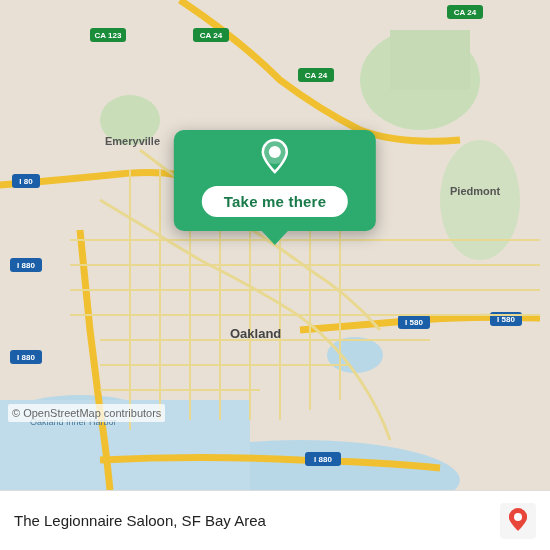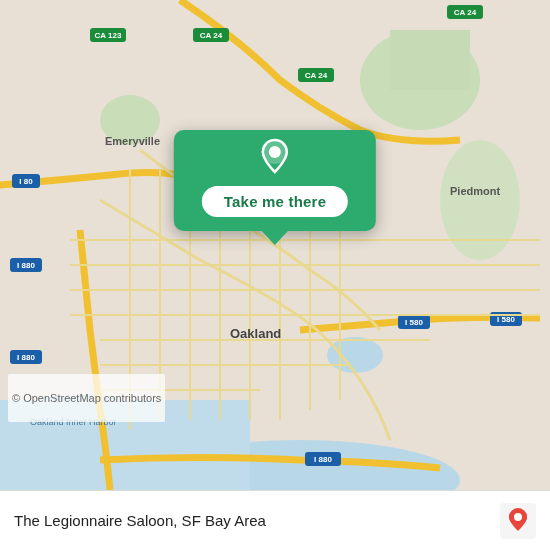--- a/index.html
+++ b/index.html
@@ -48,21 +48,21 @@
       color: #222;
     }
 
     #copyright {
       font-size: 11px;
       color: #666;
       position: absolute;
       bottom: 68px;
       left: 8px;
       background: rgba(255,255,255,0.75);
-      padding: 18px 4px;
+      padding: 3px 4px;
       border-radius: 2px;
     }
 
     
     #popup-card {
       position: absolute;
       top: 130px;
       left: 50%;
       transform: translateX(-50%);
       background: #2daa6e;

